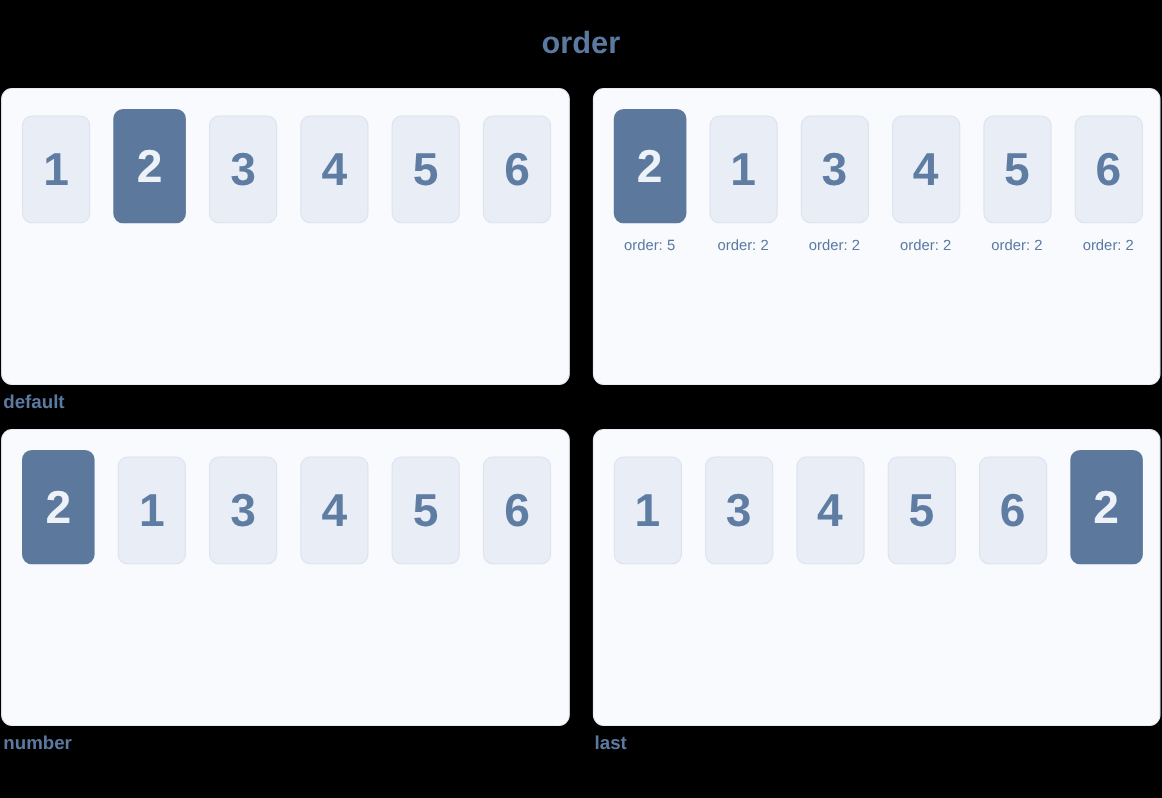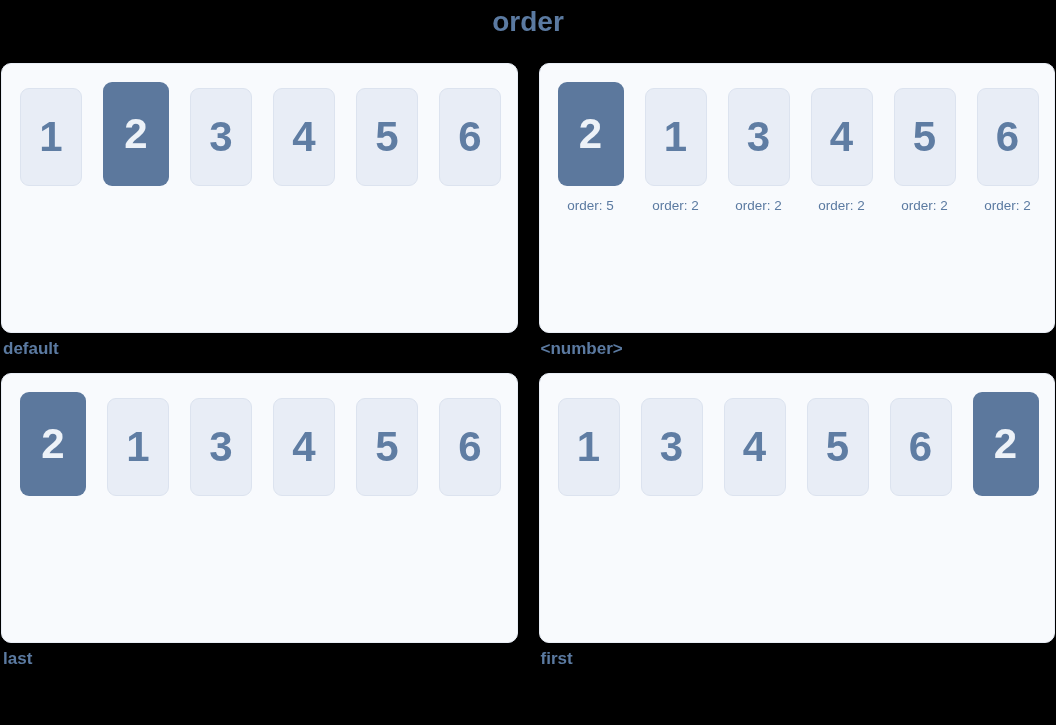--- a/index.html
+++ b/index.html
@@ -16,21 +16,21 @@
   *{box-sizing:border-box;}
   html,body{margin:0;padding:0;}
   body{
     width:1056px;height:725px;
     background:var(--page-bg);
     font-family:"Liberation Sans","DejaVu Sans",sans-serif;
     overflow:hidden;
   }
   .page-title{
     margin:0;
-    padding-top:5px;
+    padding-top:22px;
     text-align:center;
     font-size:28px;
     line-height:34px;
     font-weight:bold;
     color:var(--accent);
   }
   .examples-grid{
     margin:24px 1px 0 1px;
     display:grid;
     grid-template-columns:1fr 1fr;
@@ -138,21 +138,20 @@
         </div>
         <div class="item-col">
           <div class="box">5</div>
           <div class="order-label">order: 2</div>
         </div>
         <div class="item-col">
           <div class="box">6</div>
           <div class="order-label">order: 2</div>
         </div>
       </div>
-      <div class="caption">&lt;number&gt;</div>
     </div>
     <div class="cell">
       <div class="panel">
         <div class="item-col hl">
           <div class="box highlighted">2</div>
         </div>
         <div class="item-col">
           <div class="box">1</div>
         </div>
         <div class="item-col">
@@ -161,21 +160,21 @@
         <div class="item-col">
           <div class="box">4</div>
         </div>
         <div class="item-col">
           <div class="box">5</div>
         </div>
         <div class="item-col">
           <div class="box">6</div>
         </div>
       </div>
-      <div class="caption">last</div>
+      <div class="caption">number</div>
     </div>
     <div class="cell">
       <div class="panel">
         <div class="item-col">
           <div class="box">1</div>
         </div>
         <div class="item-col">
           <div class="box">3</div>
         </div>
         <div class="item-col">
@@ -184,15 +183,15 @@
         <div class="item-col">
           <div class="box">5</div>
         </div>
         <div class="item-col">
           <div class="box">6</div>
         </div>
         <div class="item-col hl">
           <div class="box highlighted">2</div>
         </div>
       </div>
-      <div class="caption">first</div>
+      <div class="caption">last</div>
     </div>
   </div>
 
 </body></html>

